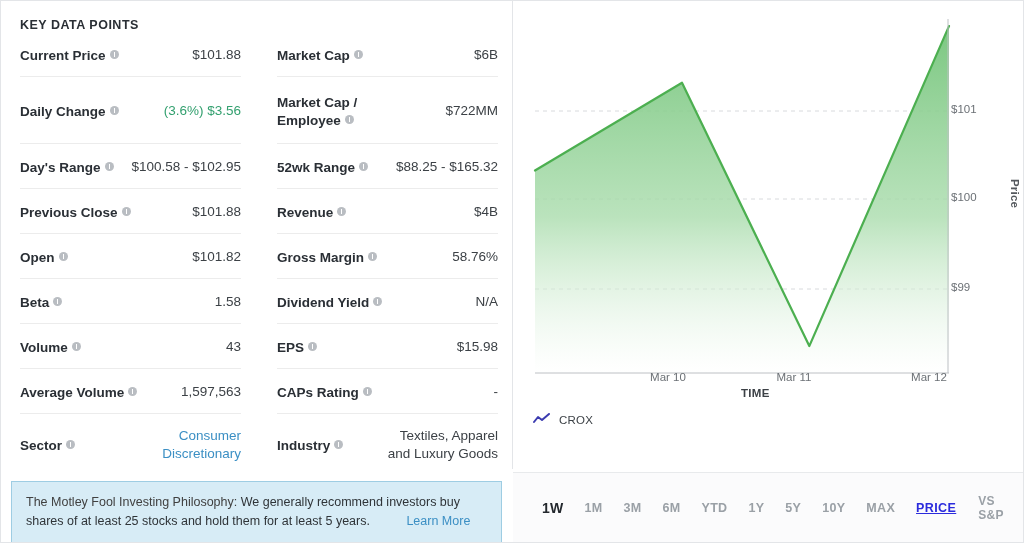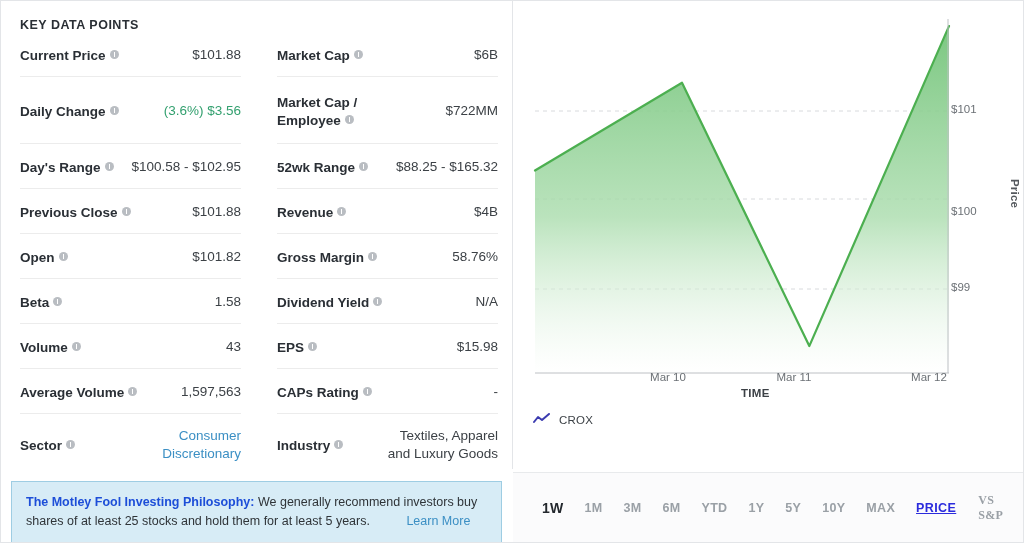--- a/index.html
+++ b/index.html
@@ -94,21 +94,21 @@
   .philosophy {
     margin: 6px 10px 10px 10px;
     background: #d7ecf6;
     border: 1px solid #9ecde3;
     padding: 11px 14px 12px 14px;
     font-size: 12.5px;
     line-height: 19px;
     color: #2f3438;
     height: 62px;
   }
-  .philosophy b { font-weight: bold; color: #1d4ed8; margin-top: 12px; }
+  .philosophy b { font-weight: normal; color: #404040; margin-top: 12px; }
   .philosophy a { color: #3b8fc4; text-decoration: none; margin-left: 33px; }
 
   
   .right-panel {
     width: 510px; height: 541px;
     display: flex; flex-direction: column;
     background: #fff;
     position: relative;
   }
   .chart-area {
@@ -189,21 +189,20 @@
     letter-spacing: .4px;
     margin-right: 22px;
     cursor: pointer;
   }
   .vs-link {
     font-size: 12px;
     font-weight: bold;
     color: #9aa0a6;
     letter-spacing: .3px;
     cursor: pointer;
-    font-family: Liberation Serif, serif;
   }
 </style>
 </head>
 <body>
 
 <div id="app">
 
   <div class="left-panel">
 
     <div class="kdp-title">KEY DATA POINTS</div>
@@ -314,21 +313,21 @@
         </g>
 
         <path id="area-path" fill="url(#areaFill)" stroke="none" d="M22.0 169.5 L169.0 81.7 L296.3 345.1 L436.0 25.1 L436.0 372 L22.0 372 Z"></path>
         <path id="line-path" fill="none" stroke="#4caf50" stroke-width="2.2" stroke-linejoin="round" stroke-linecap="round" d="M22.0 169.5 L169.0 81.7 L296.3 345.1 L436.0 25.1"></path>
 
         <line x1="22" y1="372" x2="436" y2="372" stroke="#bdc0c4" stroke-width="1"></line>
         <line x1="435" y1="18" x2="435" y2="372" stroke="#bdc0c4" stroke-width="1"></line>
       </svg>
 
       <div class="ytick" style="top:102px">$101</div>
-      <div class="ytick" style="top:204px">$100</div>
+      <div class="ytick" style="top:190px">$100</div>
       <div class="ytick" style="top:280px">$99</div>
       <div class="ylabel-title">Price</div>
 
       <div class="xtick" style="left:155px">Mar 10</div>
       <div class="xtick" style="left:281px">Mar 11</div>
       <div class="xtick" style="left:416px">Mar 12</div>
       <div class="xlabel-title">TIME</div>
 
       <div class="legend">
         <span>

